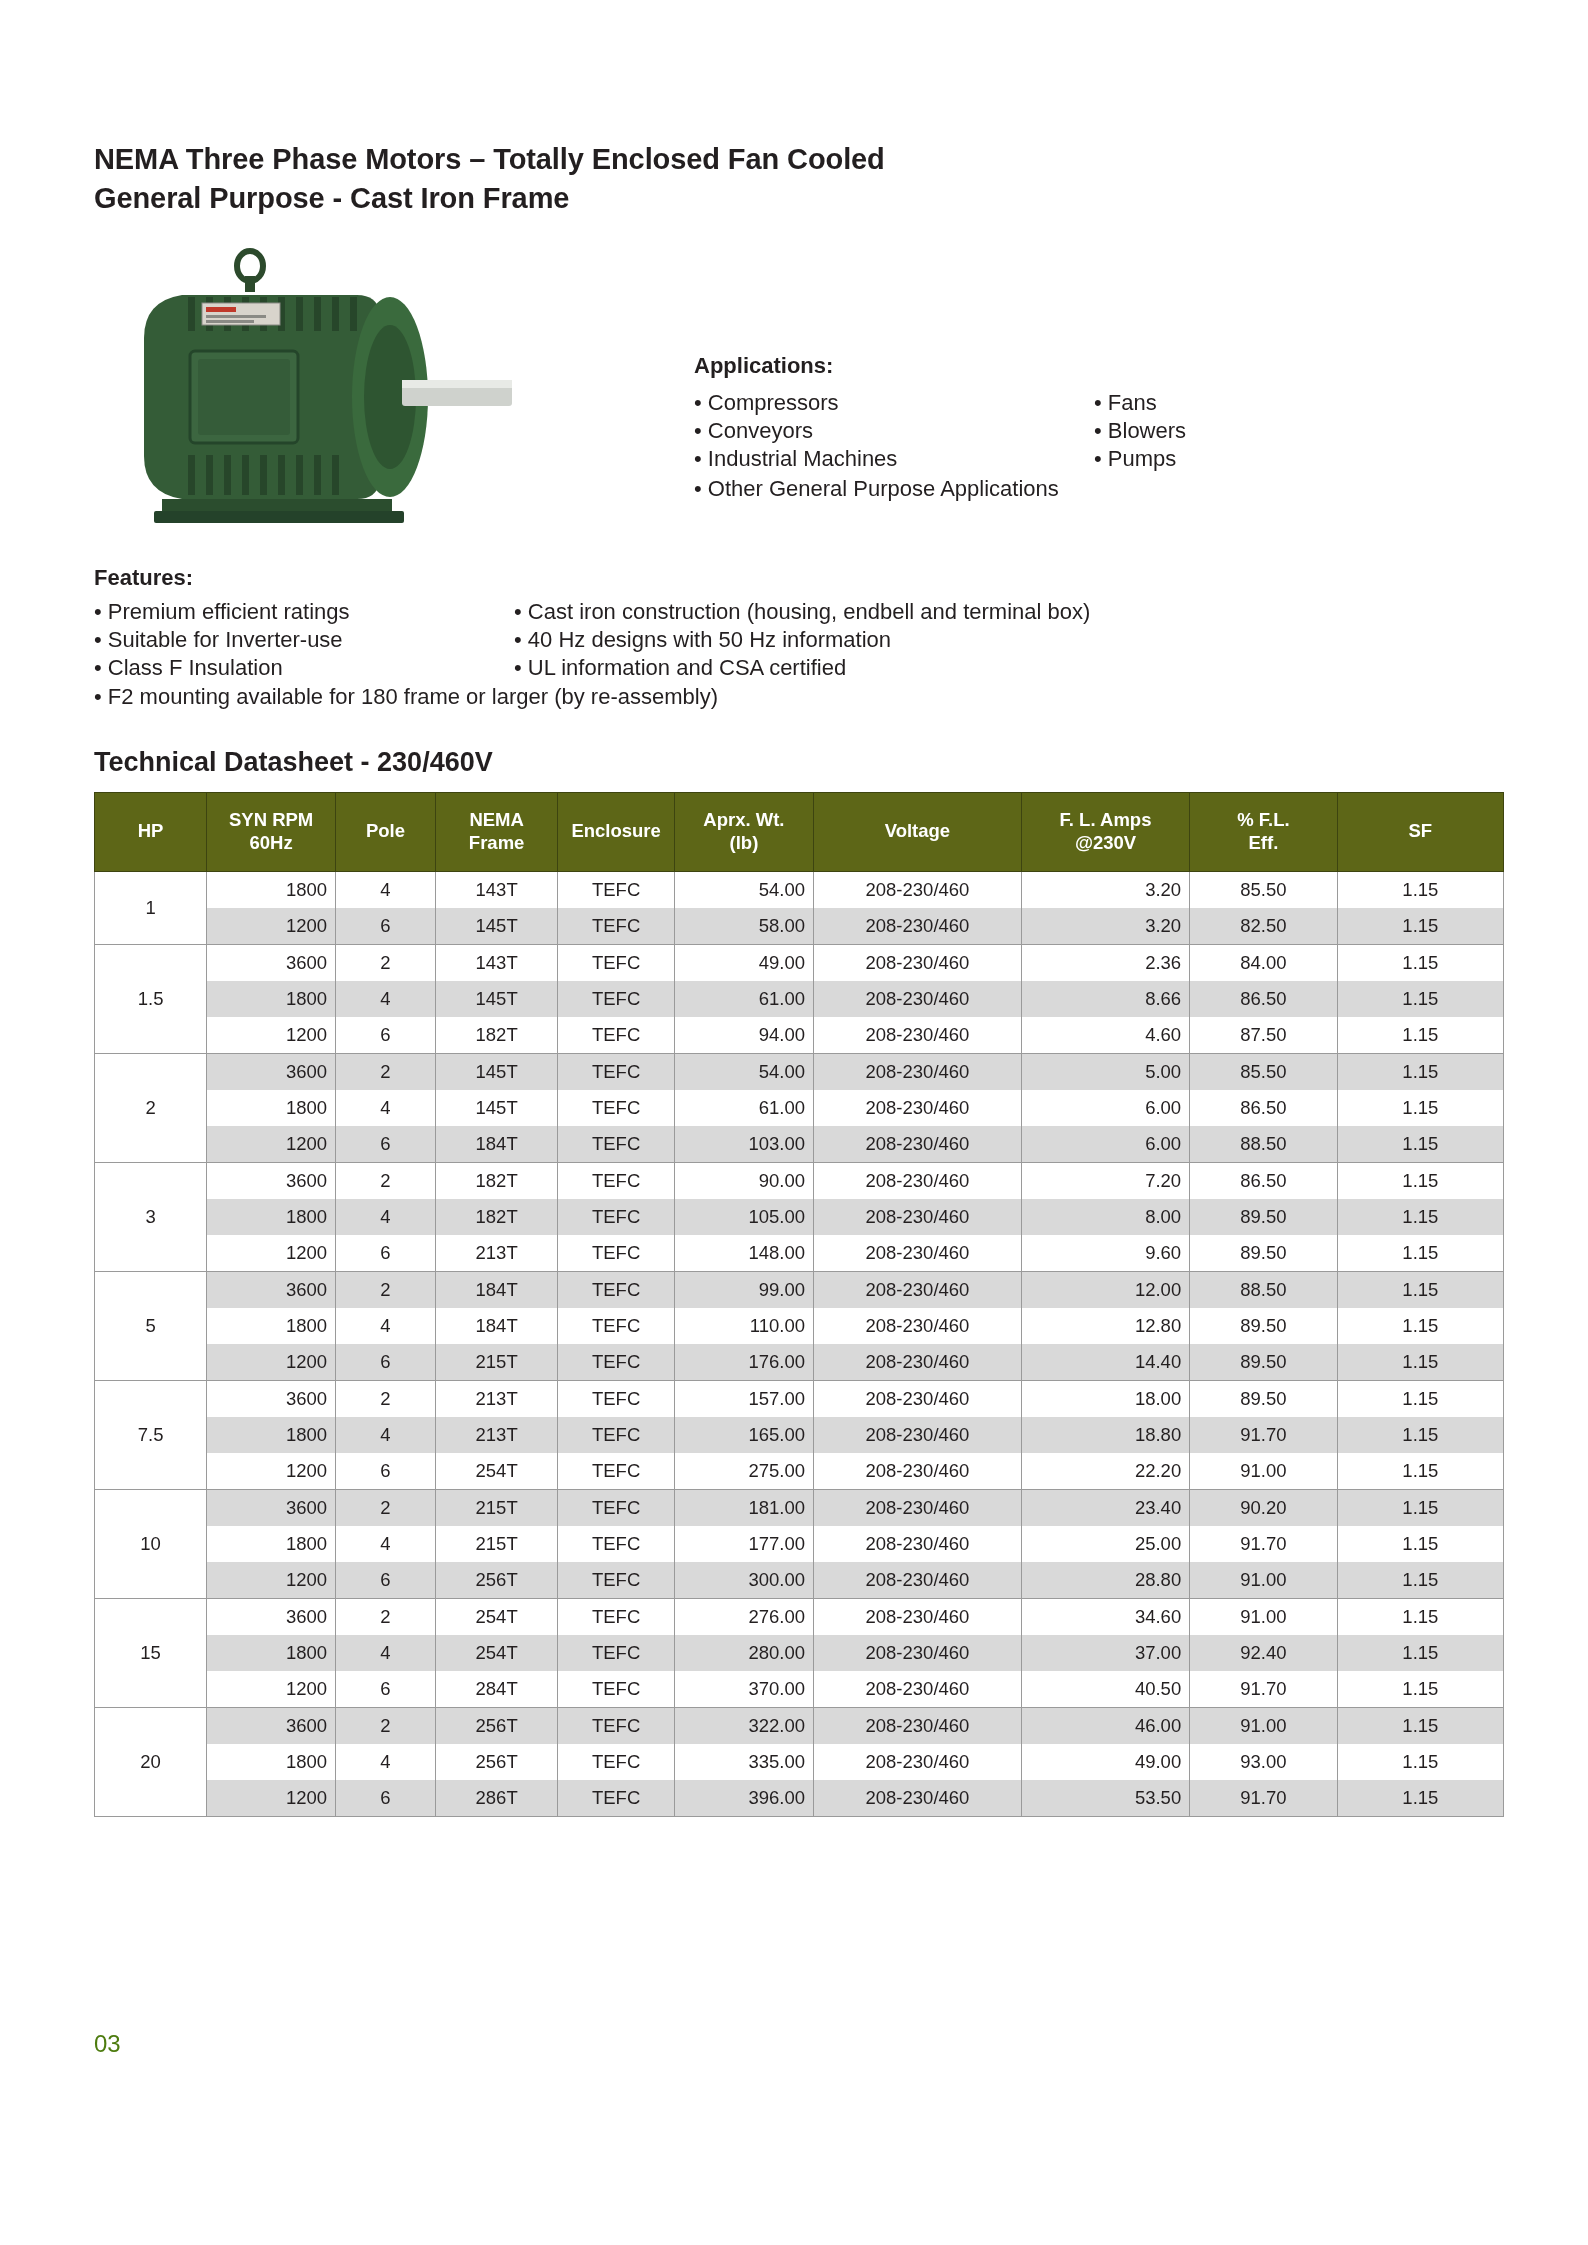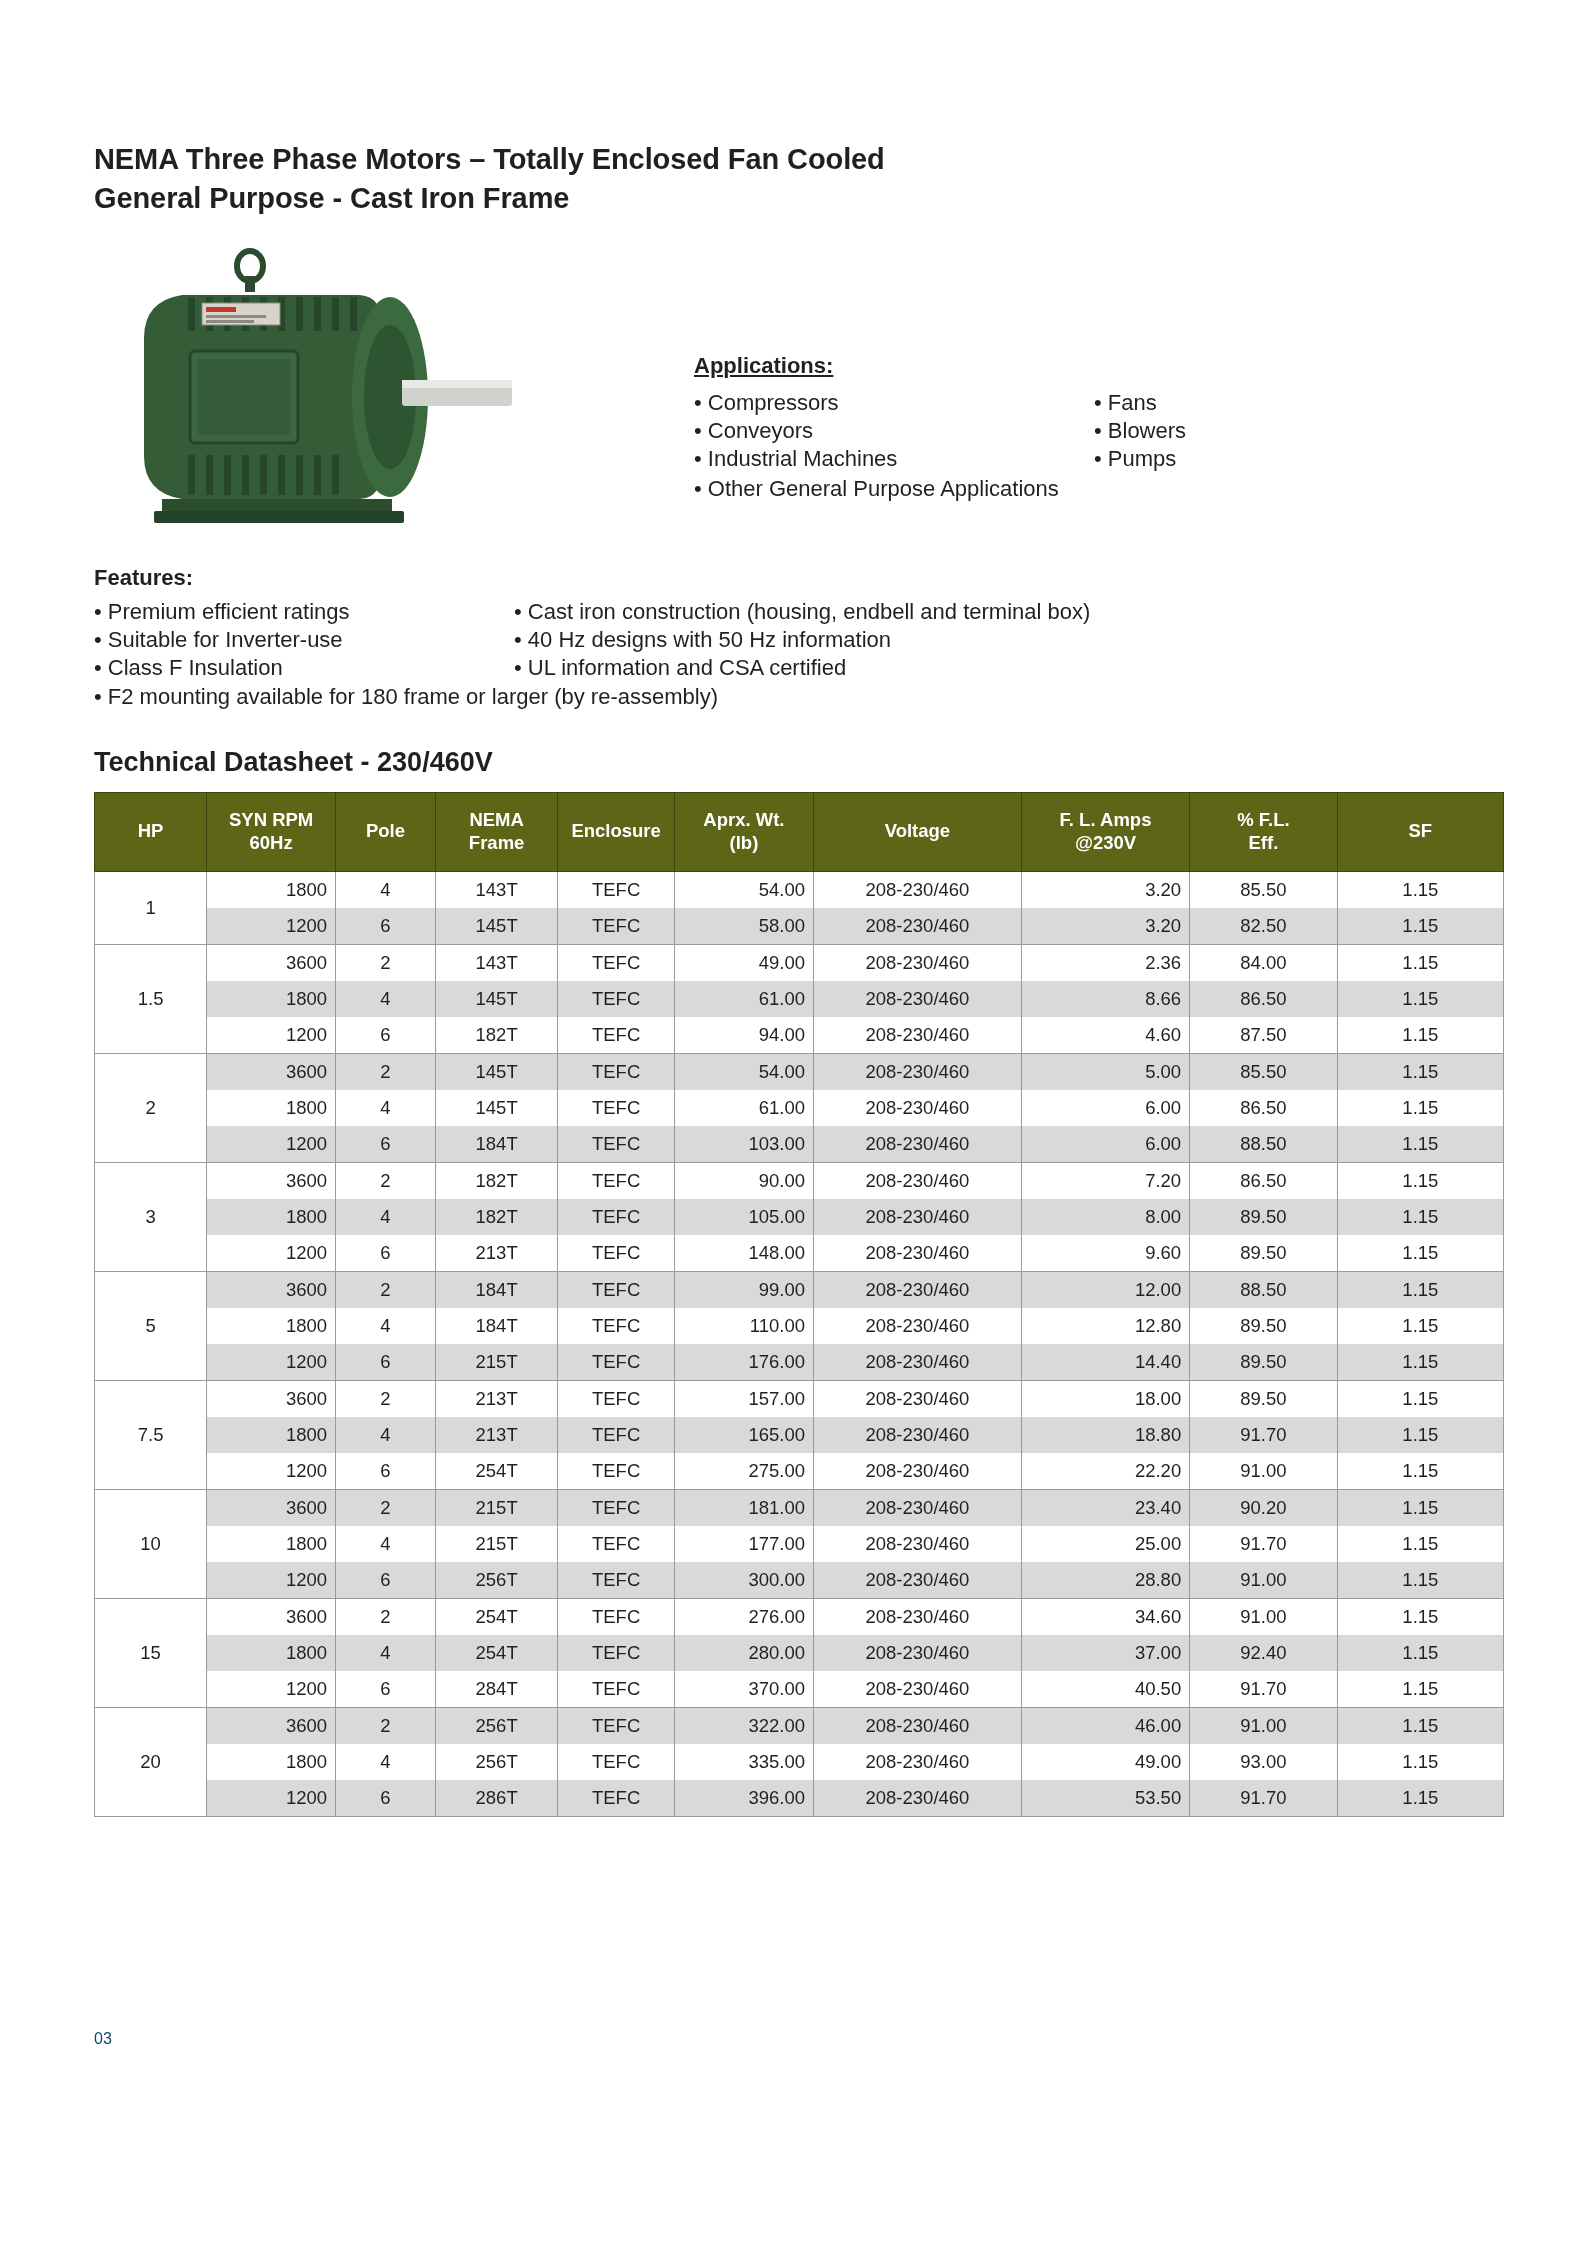--- a/index.html
+++ b/index.html
@@ -51,21 +51,20 @@
   .applications {
     position: absolute;
     left: 600px;
     top: 110px;
     width: 760px;
   }
   .app-head {
     font-size: 22px;
     font-weight: bold;
     margin-bottom: 10px;
-    text-decoration: underline;
   }
   .app-cols {
     position: relative;
     font-size: 22px;
     line-height: 1.28;
   }
   .app-col {
     display: inline-block;
     vertical-align: top;
   }
@@ -134,22 +133,22 @@
   }
   td.c { text-align: center; }
   td.r { text-align: right; padding-right: 16px; }
   tbody tr.grp-top td { border-top: 1px solid #9a9a9a; }
   tbody tr.last td { border-bottom: 1px solid #9a9a9a; }
 
   .page-number {
     position: absolute;
     left: 92px;
     top: 2030px;
-    font-size: 16px;
-    color: #0c4a6e;
+    font-size: 24px;
+    color: #4d7c0f;
   }
 
   
   col.c-hp { width: 108px; }
   col.c-rpm { width: 124px; }
   col.c-pole { width: 96px; }
   col.c-frame { width: 118px; }
   col.c-enc { width: 112px; }
   col.c-wt { width: 134px; }
   col.c-volt { width: 200px; }

